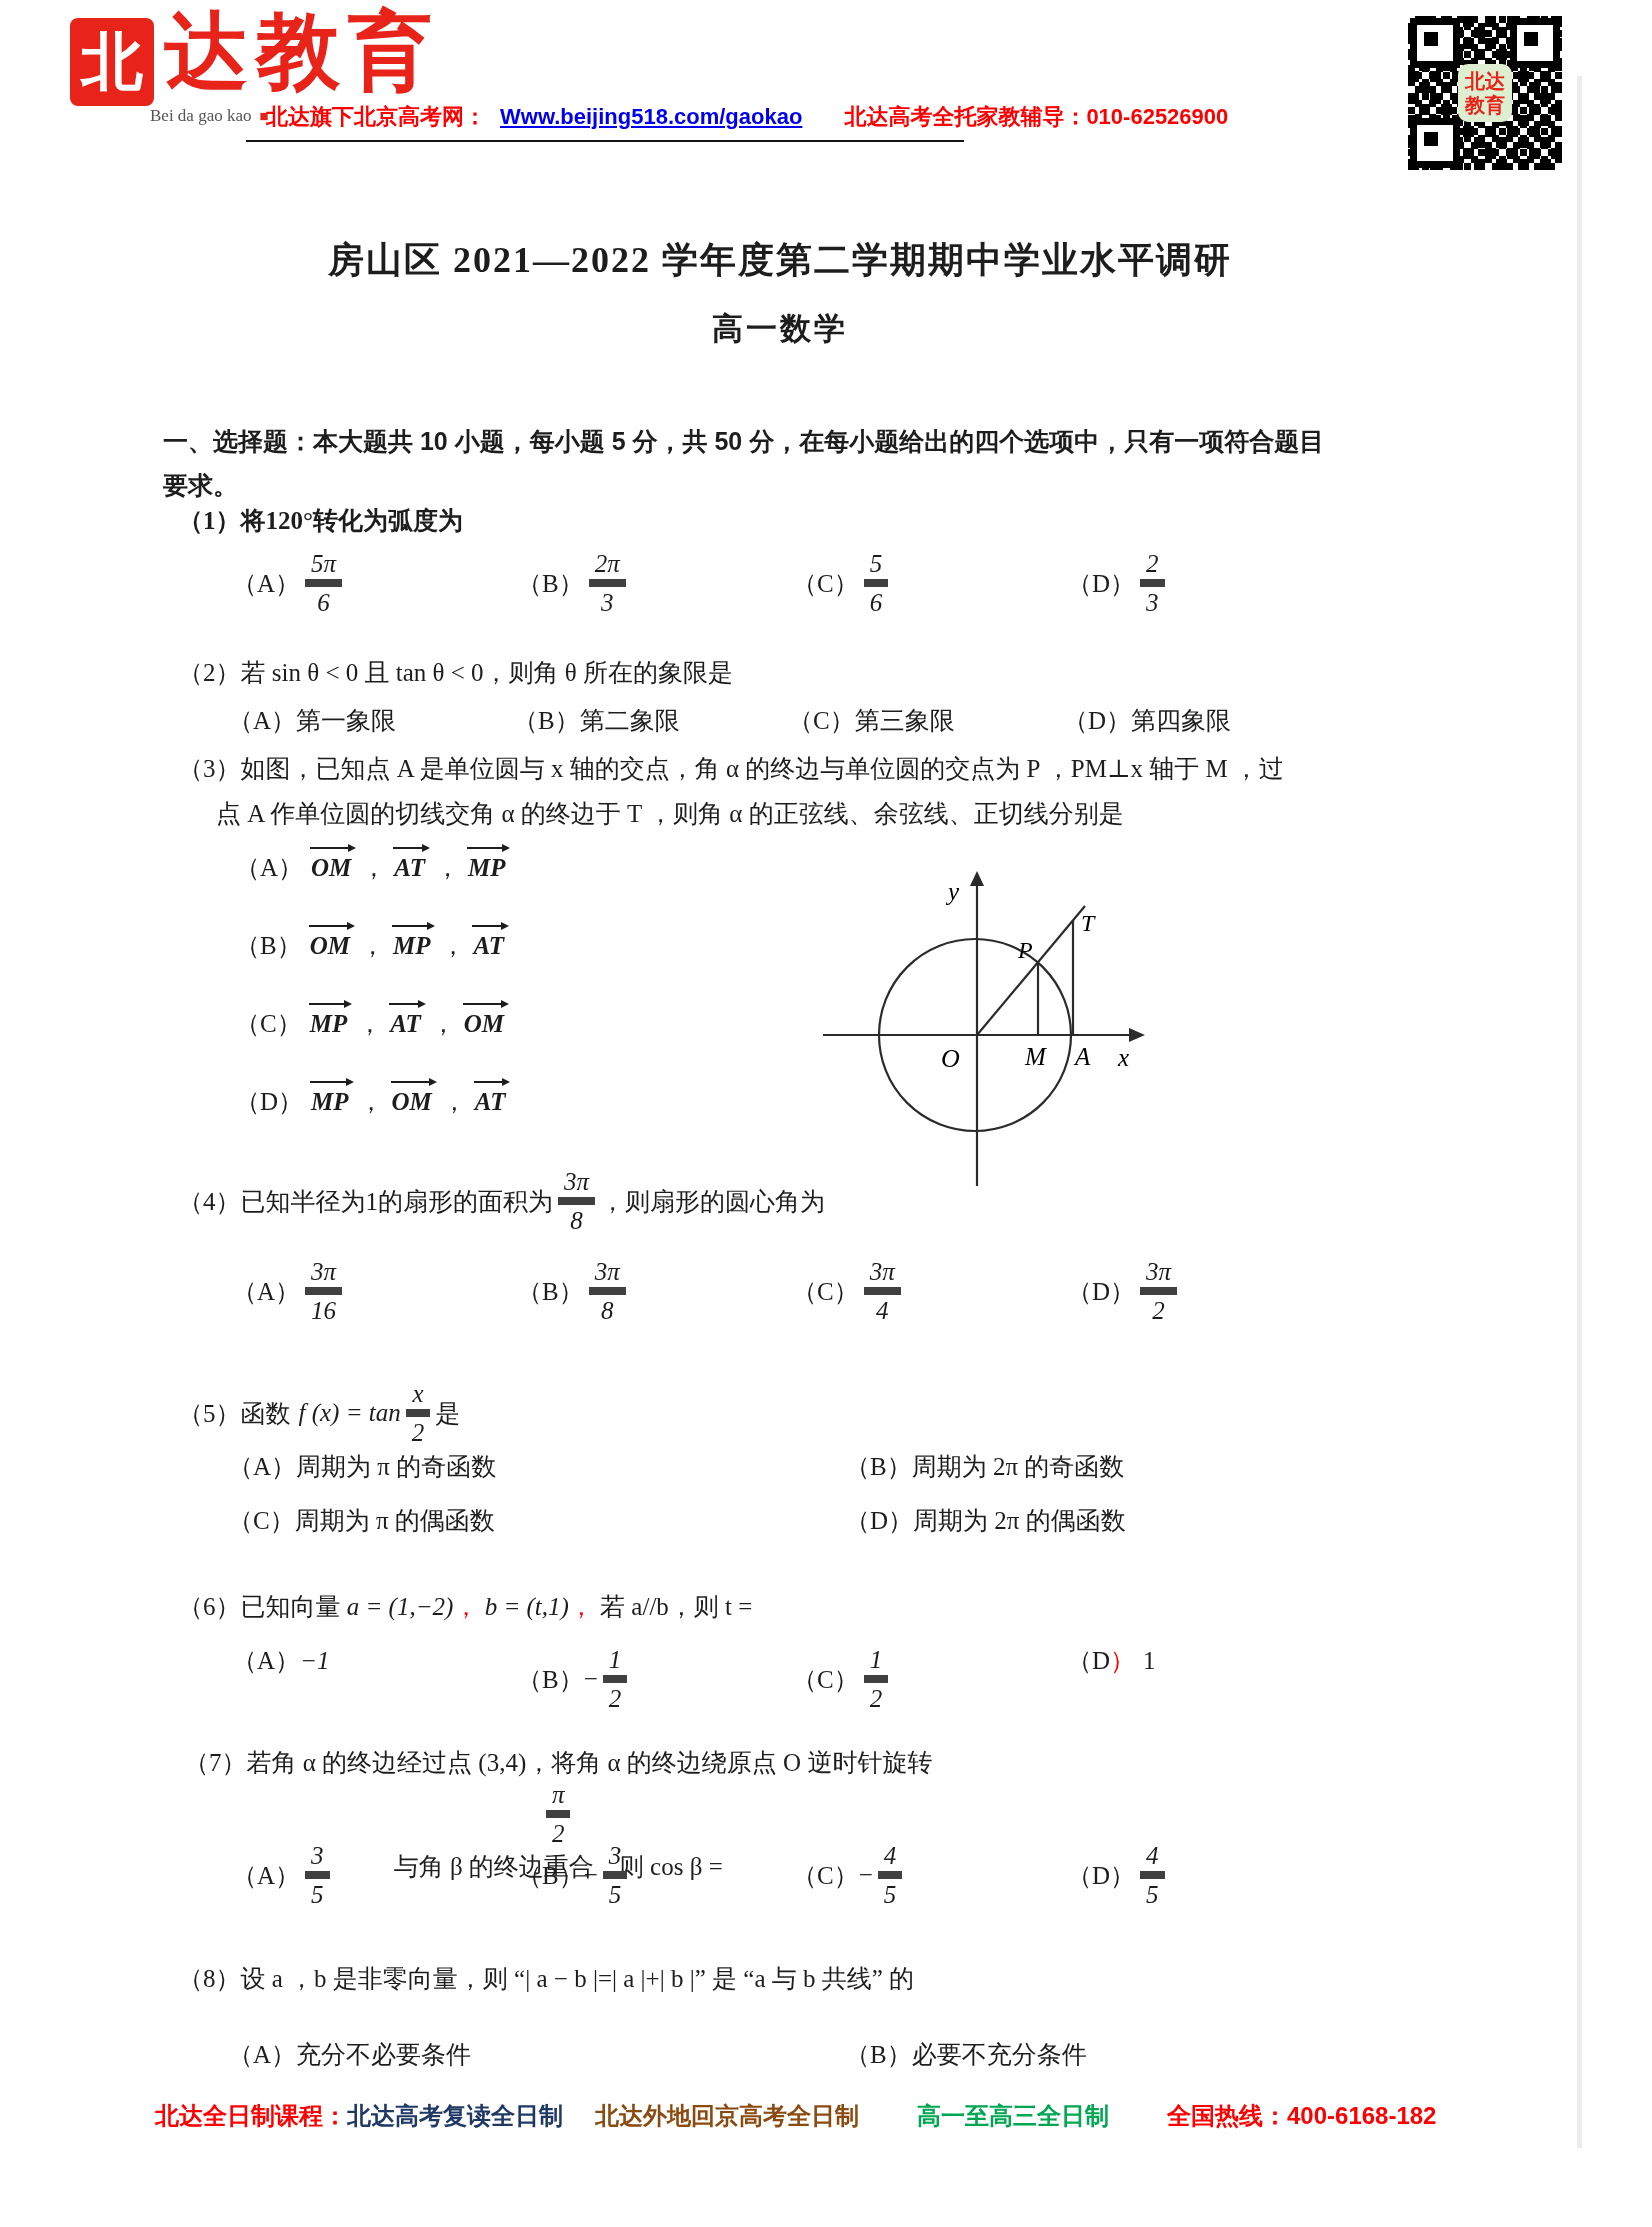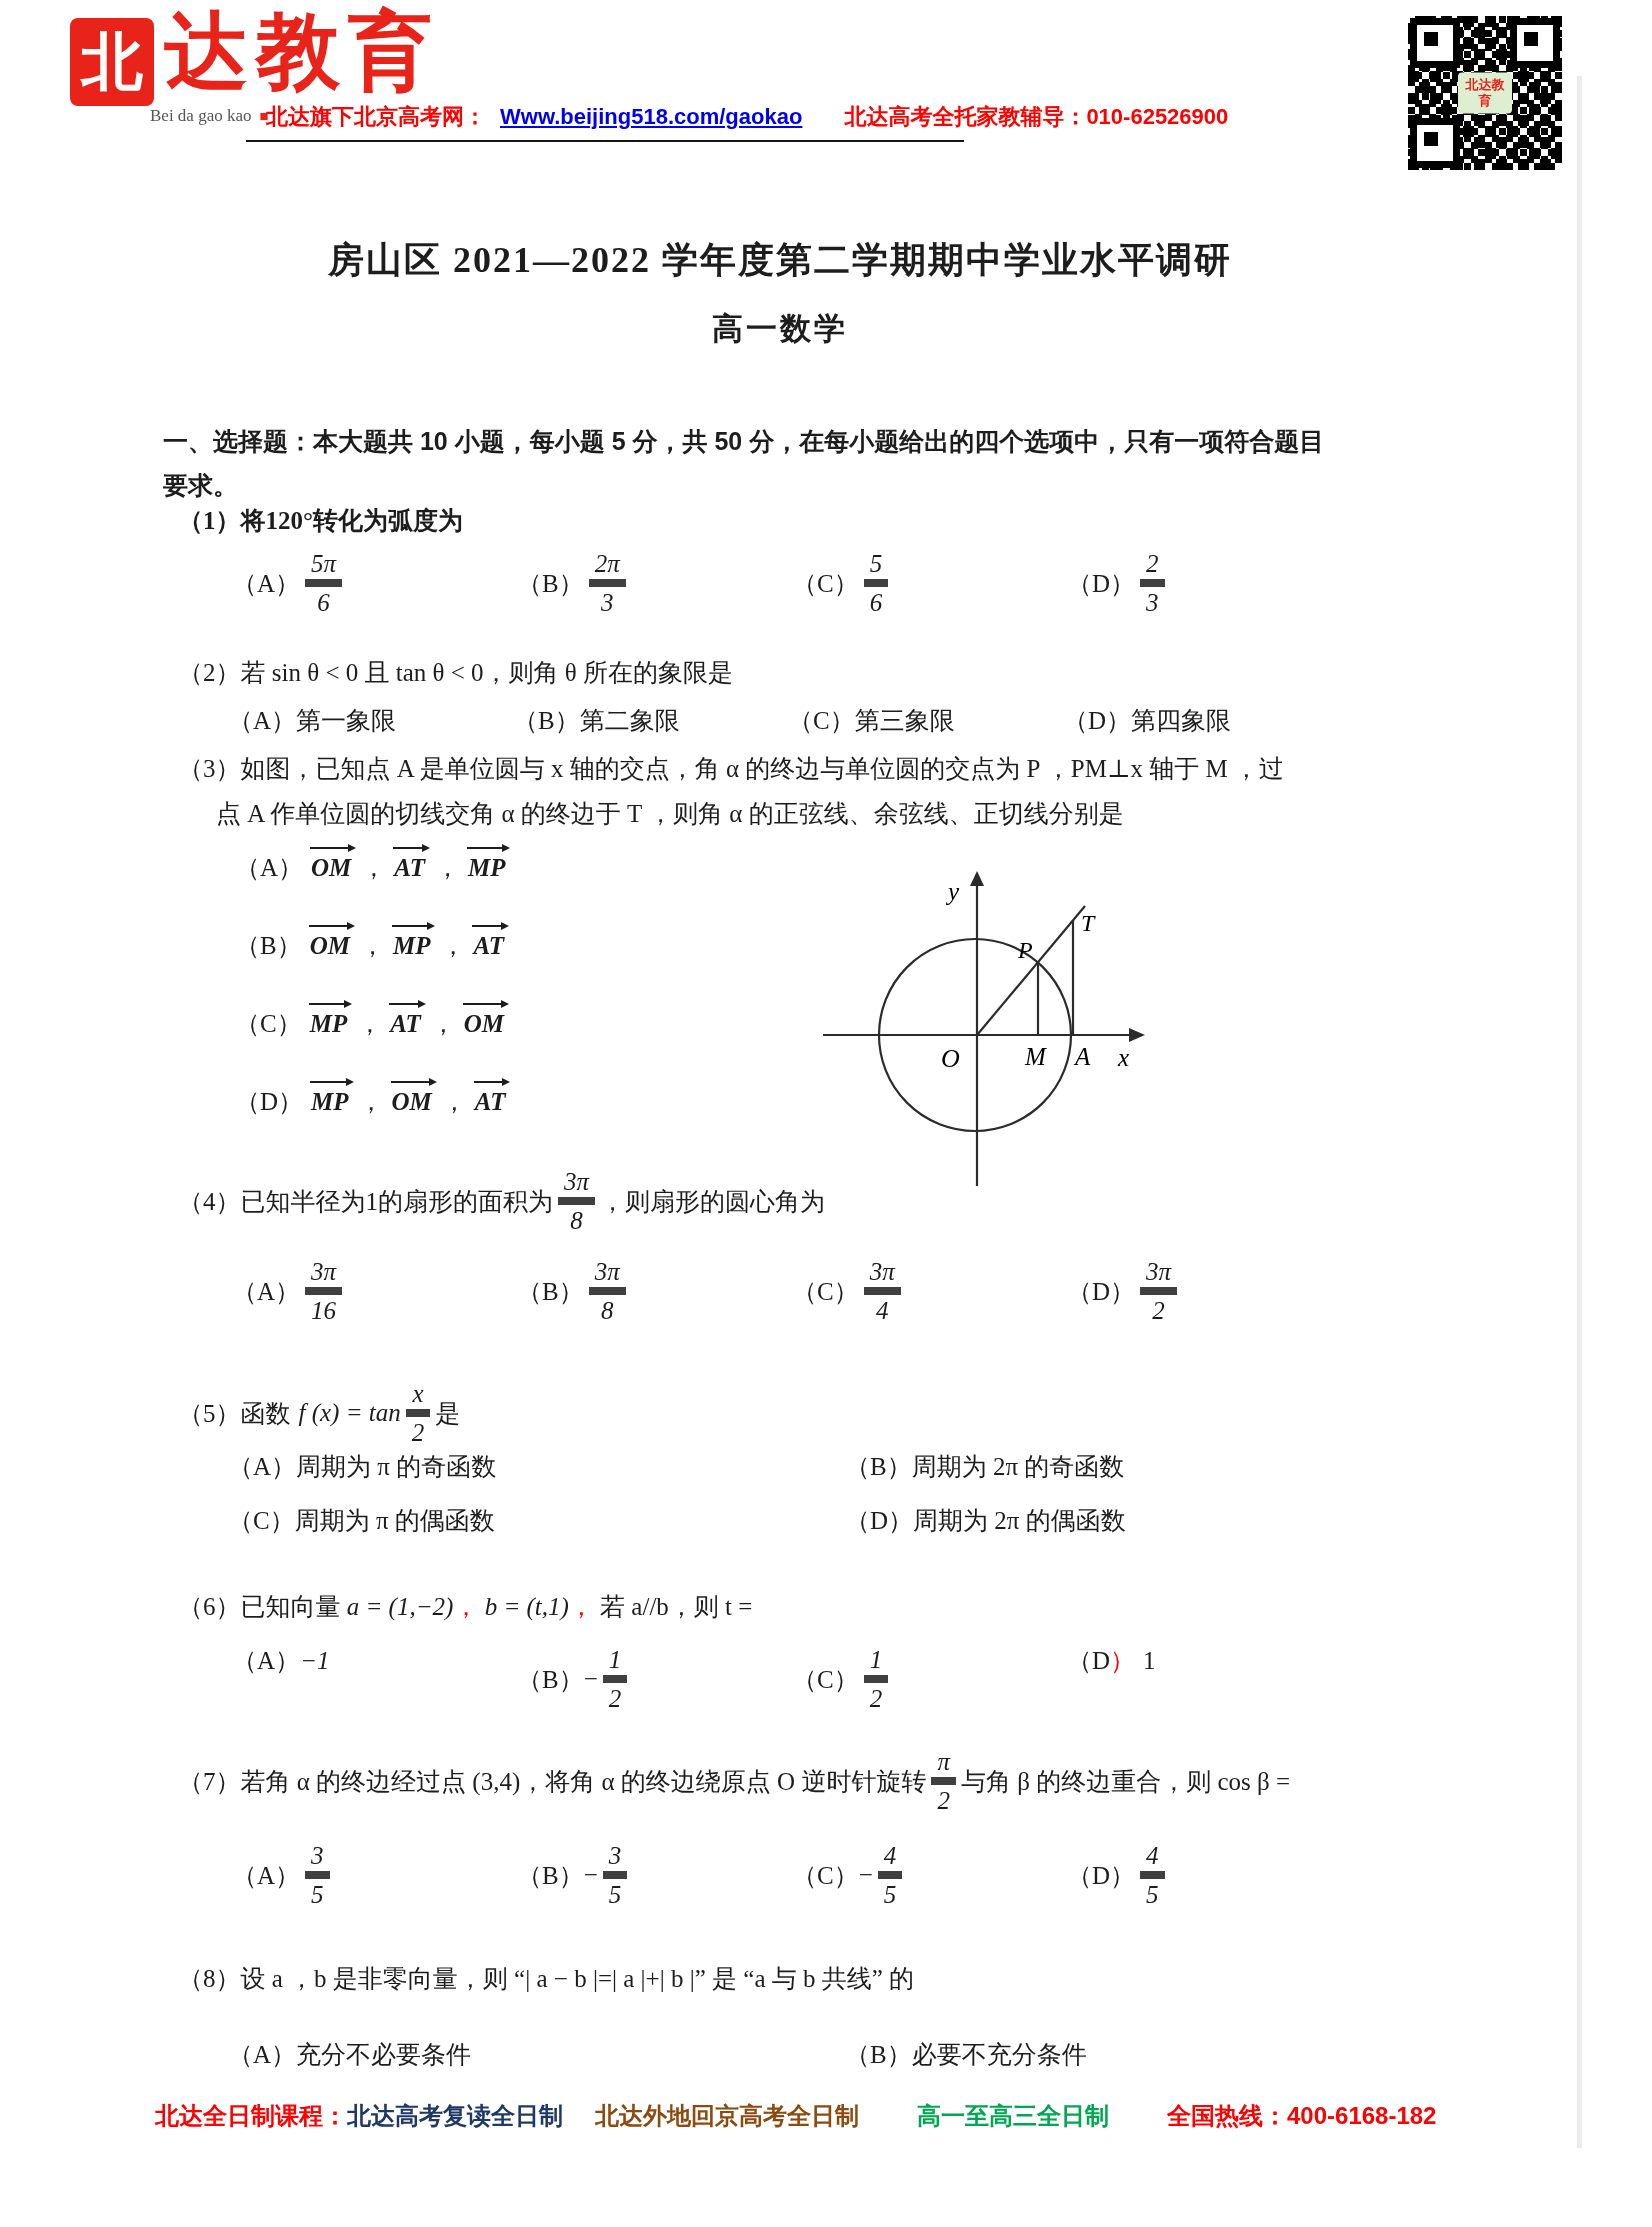--- a/index.html
+++ b/index.html
@@ -23,22 +23,22 @@
   .rule{left:246px;top:140px;width:718px;height:2px;background:#151515;}
   
   .qr{left:1408px;top:16px;width:154px;height:154px;
       background:
         repeating-conic-gradient(#000 0 25%, rgba(0,0,0,0) 0 50%) 0 0/22px 22px,
         repeating-conic-gradient(#000 0 25%, #fff 0 50%) 0 0/14px 14px;}
   .qr-finder{position:absolute;width:36px;height:36px;background:#fff;border:7px solid #000;}
   .qr-finder::after{content:"";position:absolute;left:7px;top:7px;width:14px;height:14px;background:#000;}
   .qf-tl{left:2px;top:2px;} .qf-tr{right:2px;top:2px;} .qf-bl{left:2px;bottom:2px;}
   .qr-label{position:absolute;left:50%;top:50%;transform:translate(-50%,-50%);
-      background:#ddefd0;border-radius:4px;width:46px;padding:5px 4px;text-align:center;
-      color:#e8231a;font-weight:bold;font-size:13px;line-height:1.2;}
+      background:#ddefd0;border-radius:10px;width:46px;padding:5px 4px;text-align:center;
+      color:#e8231a;font-weight:bold;font-size:20px;line-height:1.2;}
   .edge-line{left:1577px;top:76px;width:5px;height:2072px;background:#ececec;}
 
   
   .title{left:160px;top:236px;width:1240px;text-align:center;font-size:36px;font-weight:600;letter-spacing:2px;}
   .subtitle{left:160px;top:308px;width:1240px;text-align:center;font-size:31px;font-weight:600;letter-spacing:3px;}
   .section{left:163px;top:420px;width:1300px;font-size:25px;font-weight:bold;line-height:1.75;
            font-family:"Liberation Sans","DejaVu Sans",sans-serif;}
 
   
   .stem{font-size:25px;white-space:nowrap;}
@@ -287,21 +287,21 @@
           <i class="fd">2</i>
         </span>
       </span>
     <span class="opt">
         <span>（D</span>
         <span class="red">）</span>
         <span style="margin-left:8px;">1</span>
       </span>
   </div>
 
-  <div class="abs stemflex" style="left:178px;top:1746px;">
+  <div class="abs stemflex" style="left:184px;top:1746px;flex-direction:column;">
     <span>（7）若角 α 的终边经过点 (3,4)，将角 α 的终边绕原点 O 逆时针旋转</span>
       <span class="frac">
         <i class="fn">π</i>
         <i class="fd">2</i>
       </span>
       <span>与角 β 的终边重合，则 cos β =</span>
   </div>
   <div class="abs opts" style="left:232px;top:1840px;">
     <span class="opt ow1">
         <span>（A）</span>

